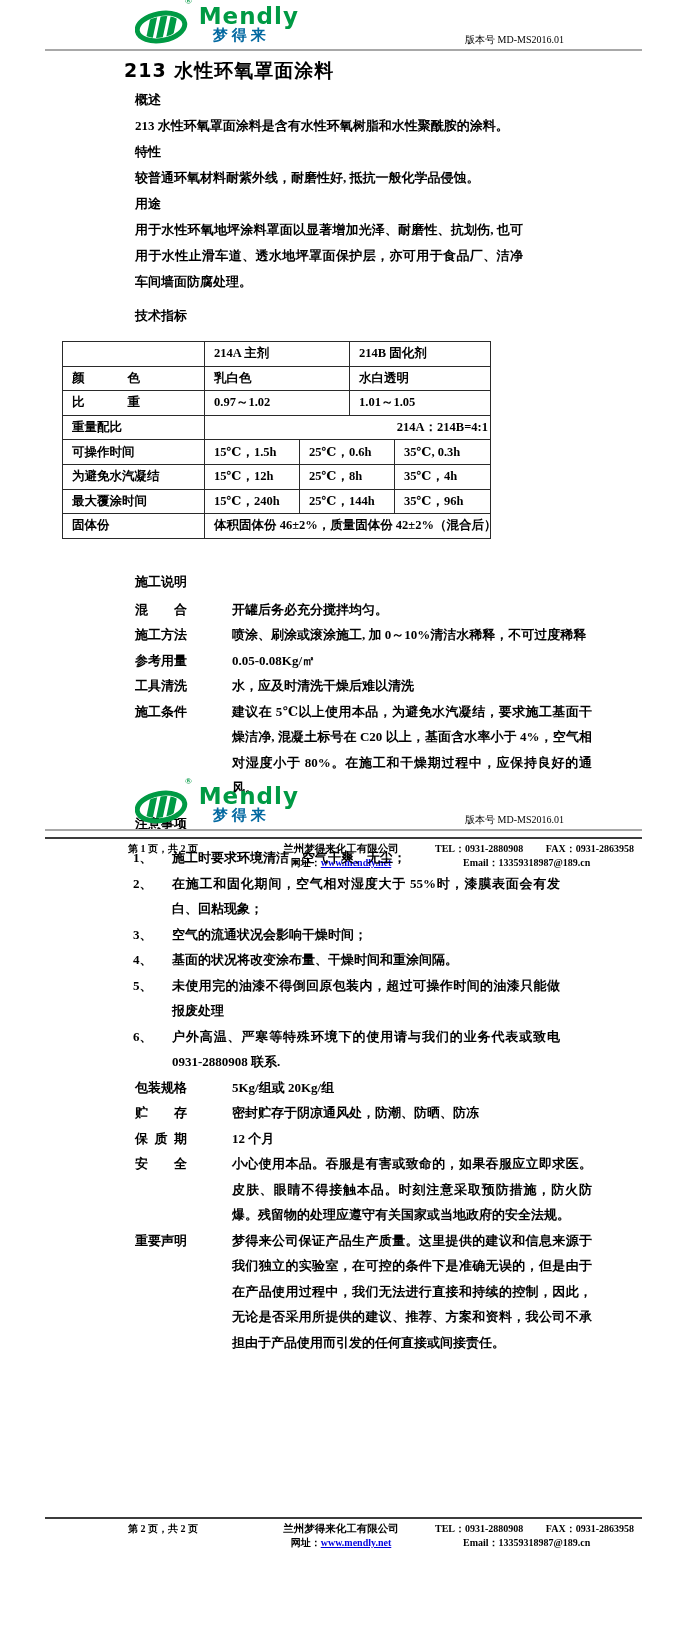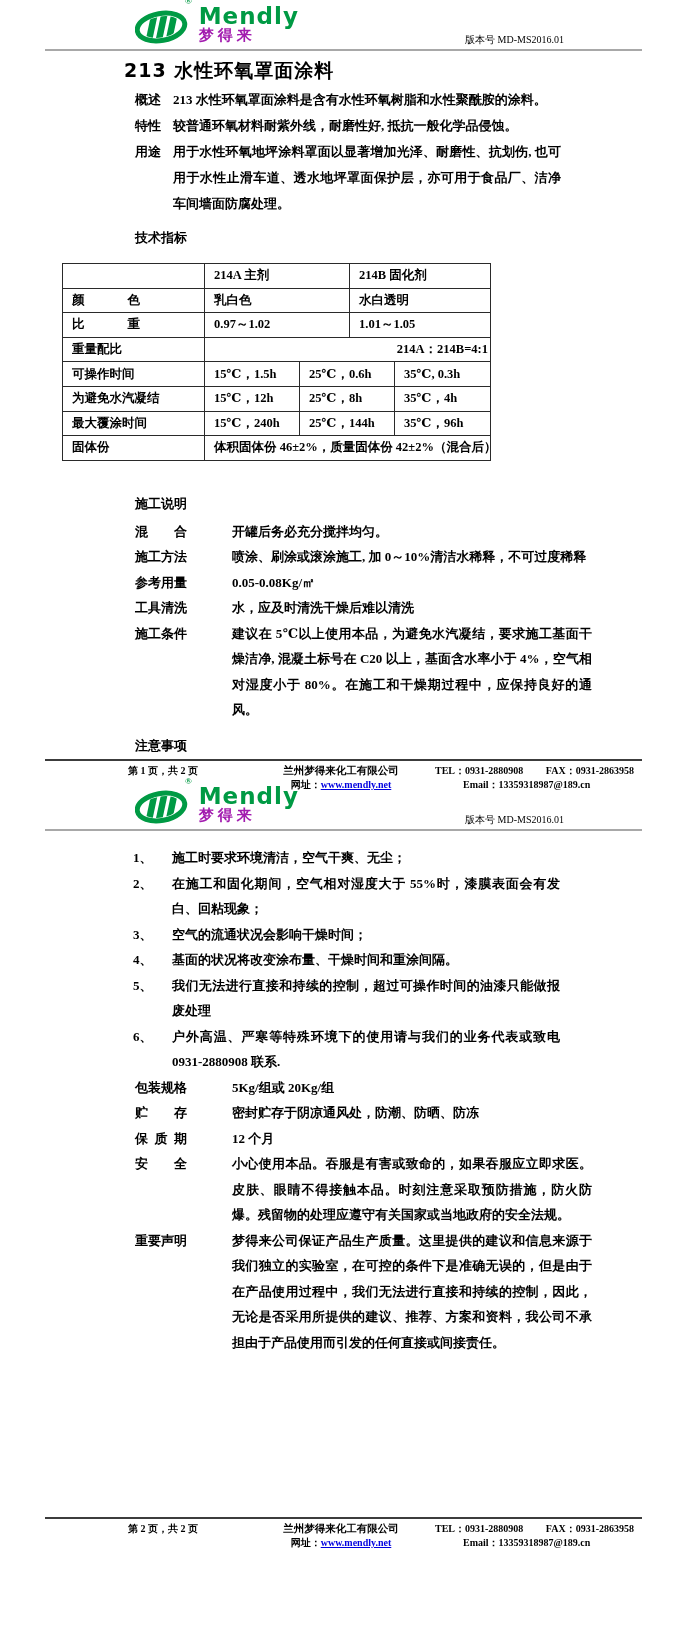--- a/index.html
+++ b/index.html
@@ -6,29 +6,29 @@
   body{width:687px;font-family:"Liberation Serif","DejaVu Serif",serif;color:#000;}
   .page{position:relative;width:687px;display:flex;flex-direction:column;box-sizing:border-box;}
   .page1{height:772px;padding-top:8px;}
   .page2{height:866px;padding-top:16px;padding-bottom:88px;}
 
   
   .header-row{display:flex;align-items:flex-end;justify-content:space-between;margin:0 123px 0 135px;}
   .logo{display:flex;align-items:flex-start;}
   .brandtext{margin-left:3px;position:relative;top:-2px;}
   .brand-en{font-family:"DejaVu Sans","Liberation Sans",sans-serif;font-weight:800;font-size:23px;line-height:21px;letter-spacing:1px;color:#009A44;}
-  .brand-cn{font-family:"DejaVu Sans","Liberation Sans",sans-serif;font-weight:700;font-size:15px;line-height:16px;letter-spacing:4px;color:#a21caf;}
+  .brand-cn{font-family:"DejaVu Sans","Liberation Sans",sans-serif;font-weight:700;font-size:15px;line-height:16px;letter-spacing:4px;color:#0369a1;margin-left:14px;}
   .reg{font-size:9px;color:#009A44;position:relative;top:-12px;left:-4px;font-weight:700;}
   .version{font-size:10px;line-height:12px;white-space:nowrap;}
   .hrule{border:none;border-top:2px solid #a8a8a8;margin:3px 45px 0 45px;}
 
   
   .title{margin:6px 0 0 124px;font-size:19px;font-weight:700;font-family:"DejaVu Sans","Liberation Sans",sans-serif;line-height:26px;letter-spacing:1px;}
   .ovw{margin-top:4px;}
-  .sec{display:flex;margin-left:135px;font-size:13px;line-height:26px;}
+  .sec{display:flex;margin-left:135px;font-size:13px;line-height:26px;flex-direction:column;}
   .sec-label{font-weight:700;width:27px;flex:none;margin-right:11px;white-space:nowrap;}
   .sec-text{width:388px;text-align:justify;font-weight:600;}
   .h2{margin:8px 0 0 135px;font-size:13px;font-weight:700;line-height:26px;}
   table.tech{margin:12px 0 0 62px;border-collapse:collapse;table-layout:fixed;width:428px;font-size:12.5px;}
   table.tech td{border:1px solid #2a2a2a;height:23.6px;padding:0 2px 0 9px;font-weight:600;overflow:hidden;white-space:nowrap;}
   td.cspan{text-align:right;padding:0;}
   td.lspan{text-align:left;}
   .jlabel-tbl{display:inline-block;width:68px;text-align:justify;text-align-last:justify;}
   .h2b{margin:30px 0 2px 135px;font-size:13px;font-weight:700;line-height:26px;}
   .crow{display:flex;margin-left:135px;font-size:13px;line-height:25.5px;gap:31px;}
@@ -247,21 +247,21 @@
     <div class="note">
       <span class="nnum">3、</span>
       <span class="ntext">空气的流通状况会影响干燥时间；</span>
     </div>
     <div class="note">
       <span class="nnum">4、</span>
       <span class="ntext">基面的状况将改变涂布量、干燥时间和重涂间隔。</span>
     </div>
     <div class="note">
       <span class="nnum">5、</span>
-      <span class="ntext">我们无法进行直接和持续的控制，超过可操作时间的油漆只能做报废处理</span>
+      <span class="ntext">未使用完的油漆不得倒回原包装内，超过可操作时间的油漆只能做报废处理</span>
     </div>
     <div class="note">
       <span class="nnum">6、</span>
       <span class="ntext">户外高温、严寒等特殊环境下的使用请与我们的业务代表或致电 0931-2880908 联系.</span>
     </div>
   </div>
 
   <div>
     <div class="crow">
       <span class="jlabel">包装规格</span>

